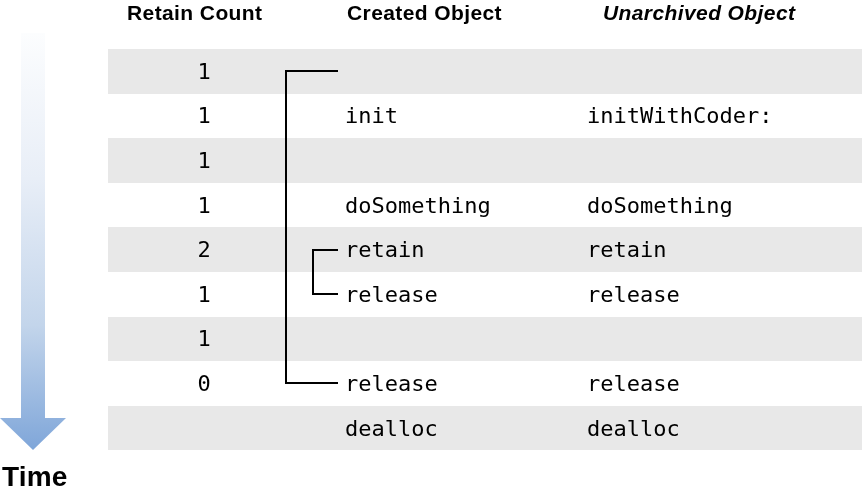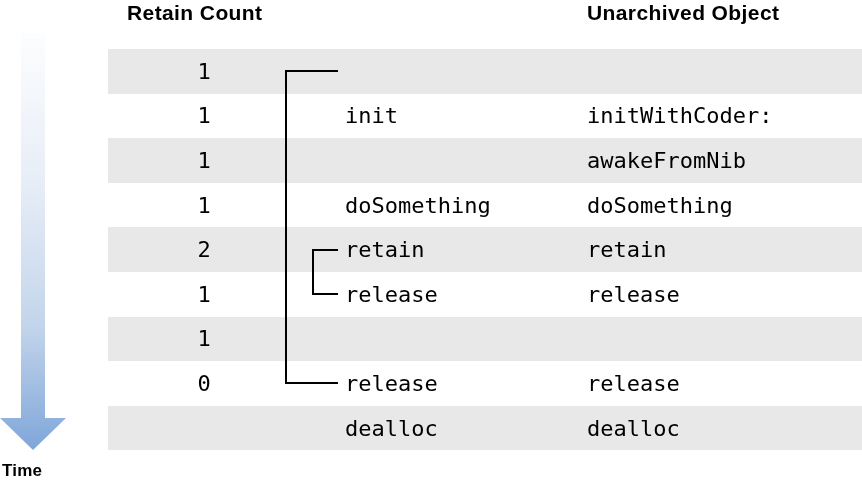--- a/index.html
+++ b/index.html
@@ -7,21 +7,21 @@
     position:relative;width:862px;height:500px;background:#ffffff;
     font-family:"Liberation Sans",sans-serif;color:#000;overflow:hidden;
   }
   
   .hdr{
     position:absolute;top:0;font-weight:bold;font-size:21px;line-height:25px;
     letter-spacing:.4px;white-space:nowrap;color:#000;
   }
   .hdr-count{left:127px;}
   .hdr-created{left:347px;}
-  .hdr-unarchived{left:587px;}
+  .hdr-unarchived{left:603px;font-style:italic;}
   
   .table{position:absolute;left:108px;top:49px;width:754px;}
   .row{position:relative;height:44.6px;}
   .row:nth-child(odd){background:#e8e8e8;}
   .cell{
     position:absolute;top:0;height:100%;display:flex;align-items:center;
     font-family:"DejaVu Sans Mono",monospace;font-size:22px;white-space:pre;
   }
   .cell-count{left:0;width:192px;justify-content:center;}
   .cell-created{left:237px;}
@@ -34,46 +34,46 @@
   .l-inner-v{left:312px;top:249px;width:2px;height:46px;}
   .l-inner-top{left:312px;top:249px;width:26px;height:2px;}
   .l-inner-bot{left:312px;top:293px;width:26px;height:2px;}
   
   .time-arrow{
     position:absolute;left:0;top:33px;width:66px;height:417px;
     background:linear-gradient(to bottom,#fcfdfe 0%,#e8eef7 35%,#c3d5eb 70%,#7fa6d9 100%);
     clip-path:polygon(21px 0,45px 0,45px 385px,66px 385px,33px 417px,0 385px,21px 385px);
   }
   .time-label{
-    position:absolute;left:2px;top:461px;font-weight:bold;font-size:17px;
+    position:absolute;left:2px;top:461px;font-weight:bold;font-size:28px;
     letter-spacing:.2px;
   }
 </style>
 </head>
 <body>
 
 <div class="stage">
 
   <span class="hdr hdr-count">Retain Count</span>
+  <span class="hdr hdr-created">Created Object</span>
   <span class="hdr hdr-unarchived">Unarchived Object</span>
 
   <div class="table">
     <div class="row">
       <span class="cell cell-count">1</span>
       <span class="cell cell-unarchived"></span>
     </div>
     <div class="row">
       <span class="cell cell-count">1</span>
       <span class="cell cell-created">init</span>
       <span class="cell cell-unarchived">initWithCoder:</span>
     </div>
     <div class="row">
       <span class="cell cell-count">1</span>
       <span class="cell cell-created"></span>
-      <span class="cell cell-unarchived">awakeFromNib</span>
     </div>
     <div class="row">
       <span class="cell cell-count">1</span>
       <span class="cell cell-created">doSomething</span>
       <span class="cell cell-unarchived">doSomething</span>
     </div>
     <div class="row">
       <span class="cell cell-count">2</span>
       <span class="cell cell-created">retain</span>
       <span class="cell cell-unarchived">retain</span>

